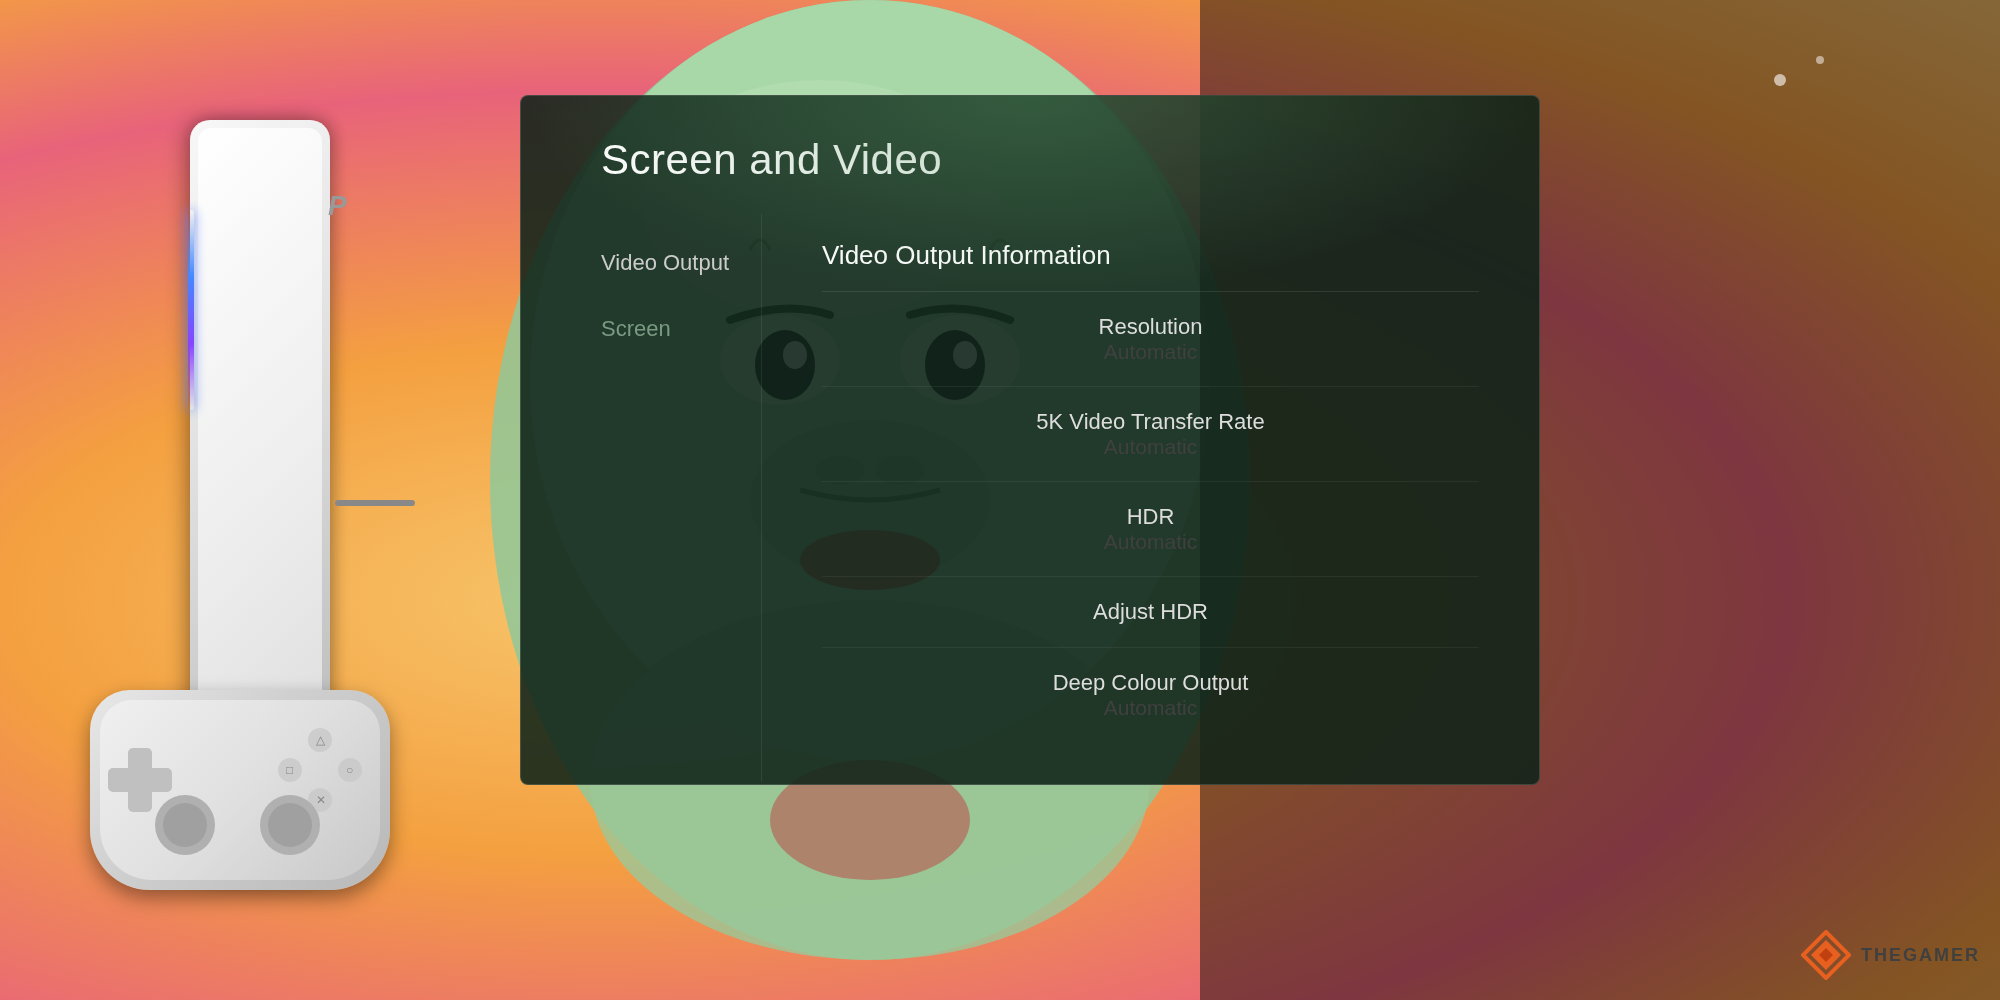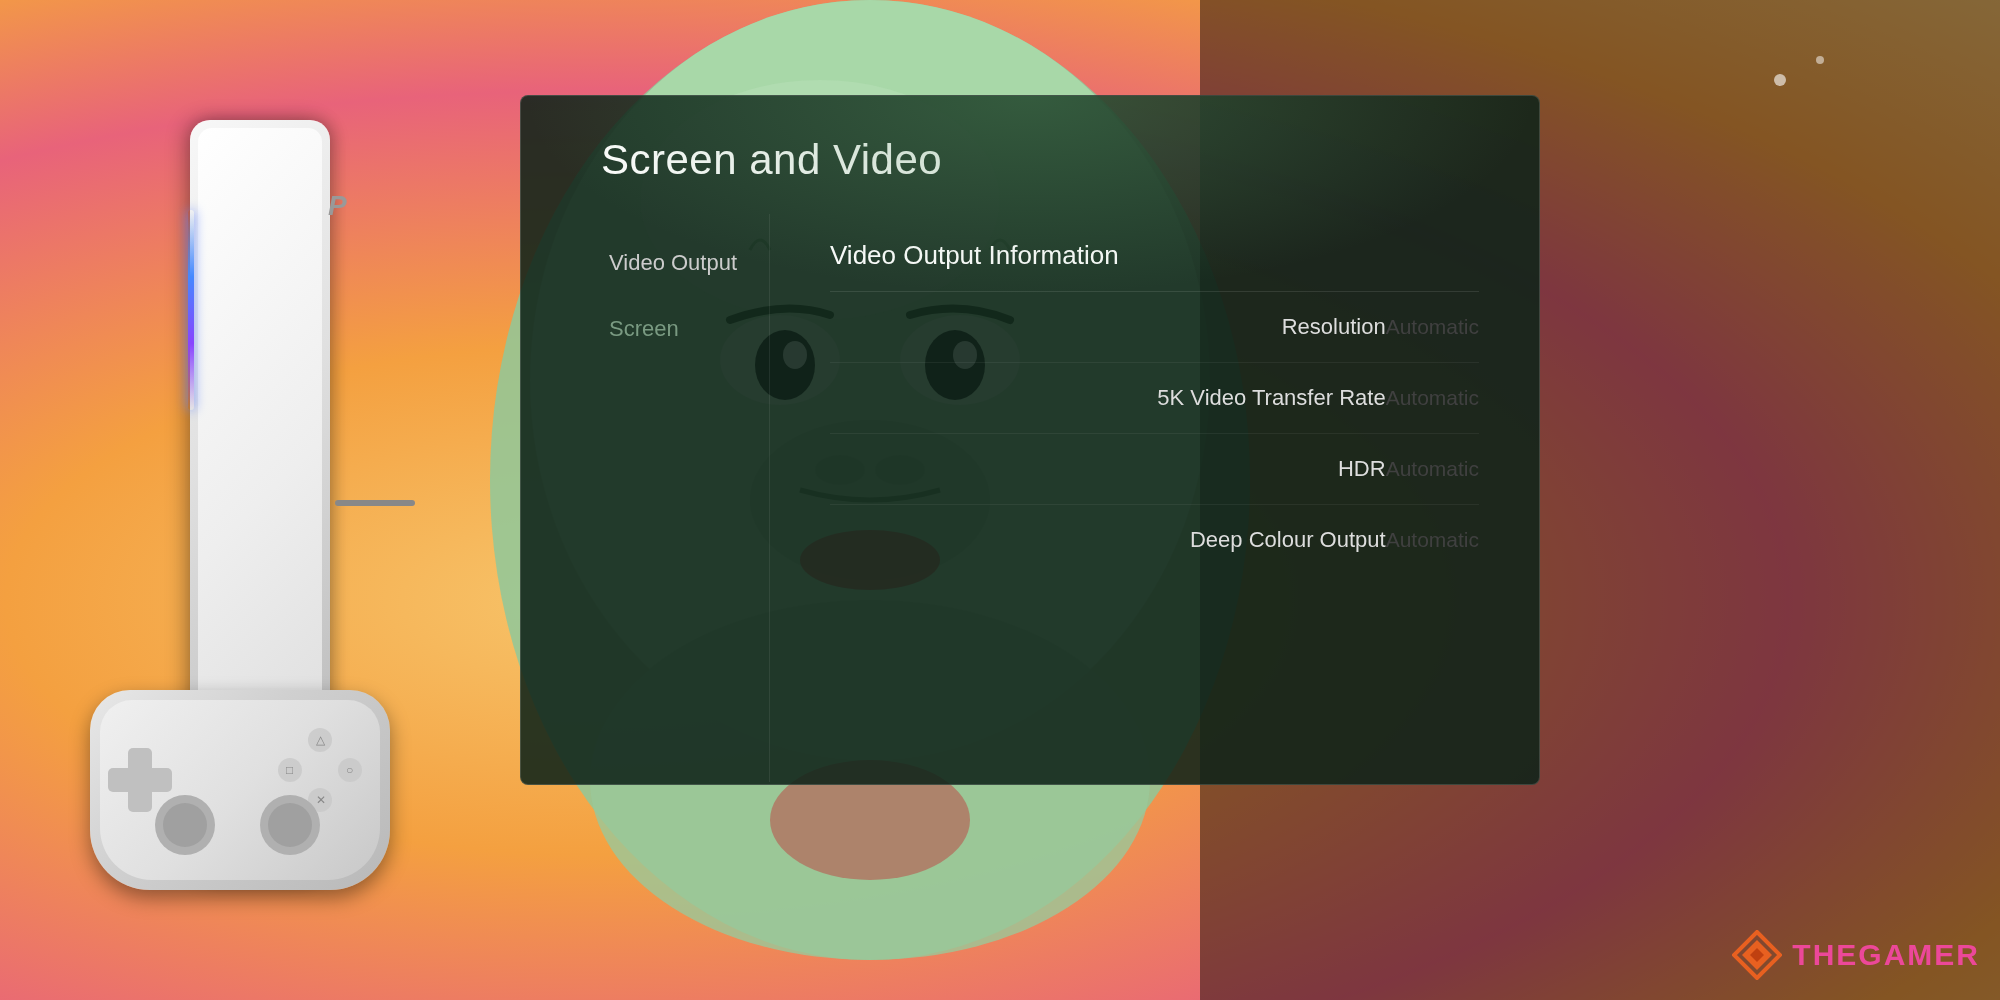--- a/index.html
+++ b/index.html
@@ -177,21 +177,20 @@
       font-size: 42px;
       font-weight: 300;
       color: #ffffff;
       letter-spacing: 0.5px;
     }
 
     .panel-content {
       display: flex;
       flex-direction: row;
       height: calc(100% - 120px);
-      padding-left: 8px;
     }
 
     
     .sidebar {
       width: 240px;
       padding: 20px 0 20px 80px;
       display: flex;
       flex-direction: column;
       gap: 8px;
     }
@@ -232,20 +231,21 @@
       display: flex;
       flex-direction: column;
     }
 
     .settings-row {
       display: flex;
       align-items: center;
       justify-content: flex-end;
       padding: 22px 0;
       border-bottom: 1px solid rgba(255,255,255,0.06);
+      flex-direction: column;
     }
 
     .settings-row:last-child {
       border-bottom: none;
     }
 
     .setting-label {
       font-size: 22px;
       font-weight: 300;
       color: #dddddd;
@@ -267,23 +267,23 @@
       align-items: center;
       gap: 10px;
     }
 
     .thegamer-icon {
       width: 50px;
       height: 50px;
     }
 
     .thegamer-text {
-      font-size: 30px;
+      font-size: 18px;
       font-weight: 700;
-      color: #ec4899;
+      color: #404040;
       letter-spacing: 2px;
       font-family: Arial, sans-serif;
     }
 
     
     .squid-svg {
       width: 100%;
       height: 100%;
     }
   </style>
@@ -410,20 +410,24 @@
         <div class="settings-row">
           <span class="setting-label">5K Video Transfer Rate</span>
           <span class="setting-value">Automatic</span>
         </div>
 
         <div class="settings-row">
           <span class="setting-label">HDR</span>
           <span class="setting-value">Automatic</span>
         </div>
 
+        <div class="settings-row">
+          <span class="setting-label">Adjust HDR</span>
+          <span class="setting-value"></span>
+        </div>
 
         <div class="settings-row">
           <span class="setting-label">Deep Colour Output</span>
           <span class="setting-value">Automatic</span>
         </div>
 
 
       </div>
     </div>
   </div>

